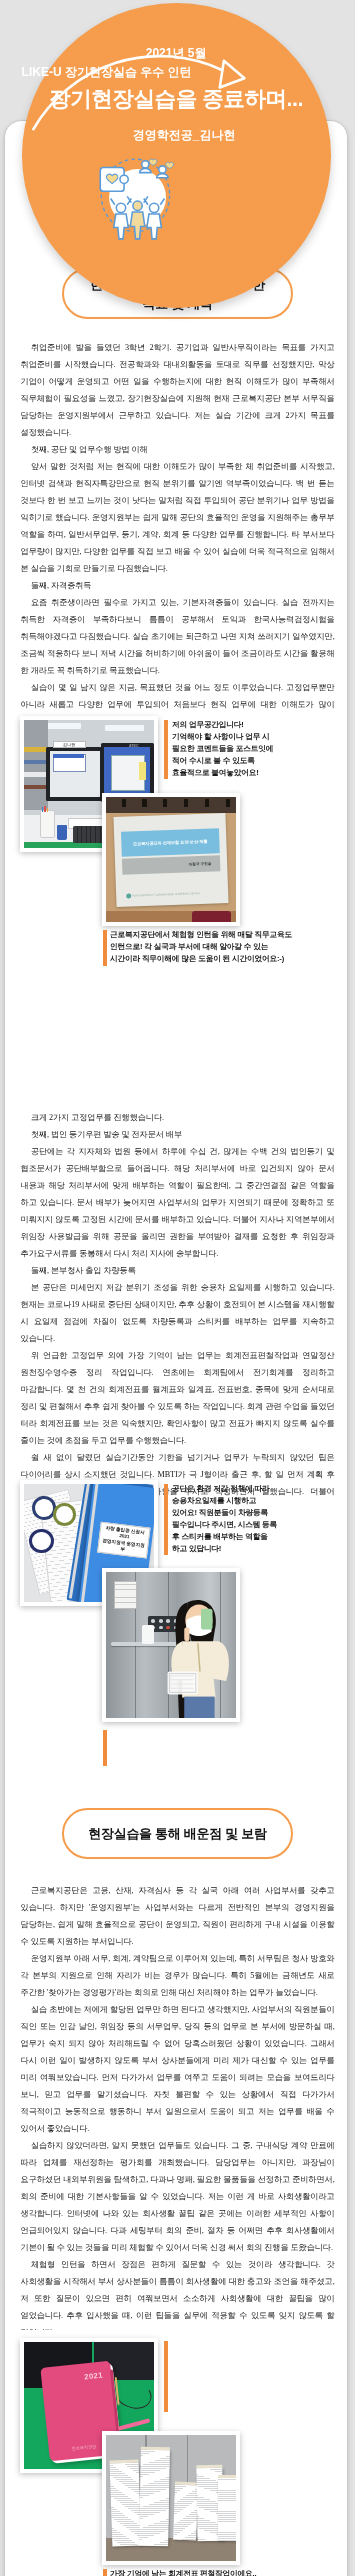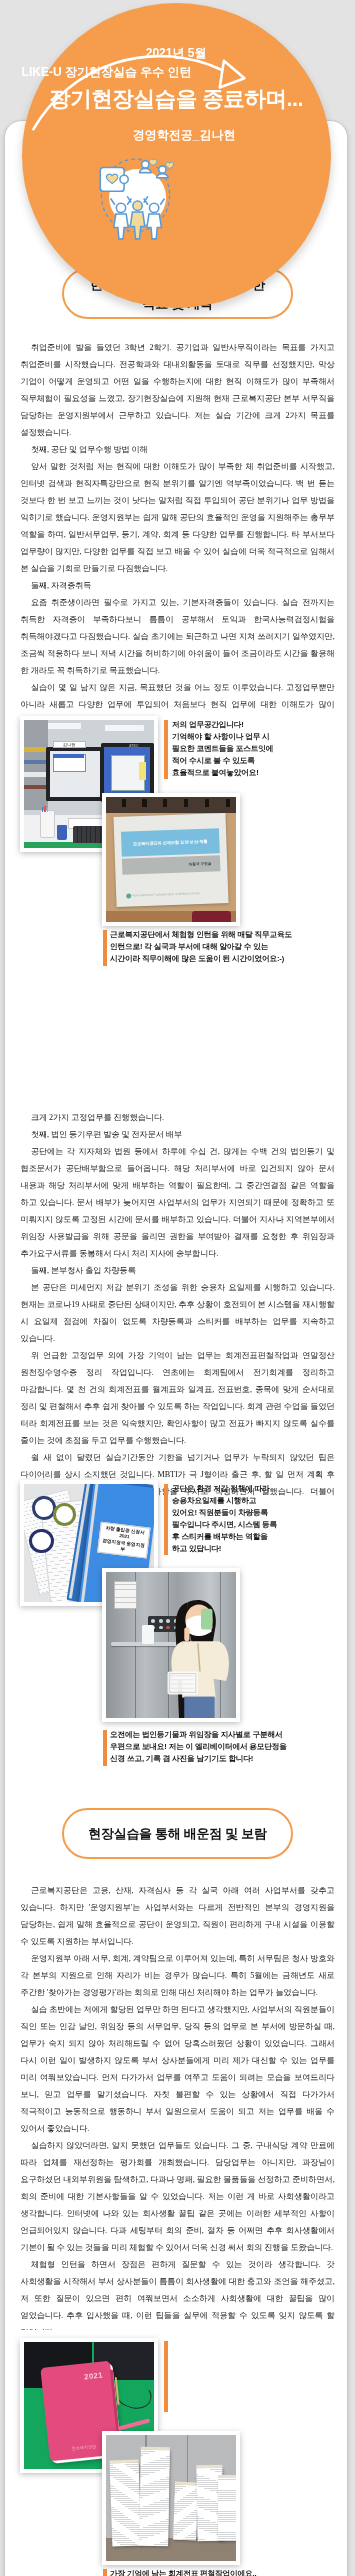--- a/index.html
+++ b/index.html
@@ -316,25 +316,20 @@
         <path d="M 48 92 L 118 92 C 142 102 140 146 132 168 L 108 164 L 112 200 L 48 200 Z" fill="#f4ecd9"></path>
         <path d="M 78 96 L 82 150" stroke="#c9b98a" stroke-width="3" fill="none"></path>
         <rect x="52" y="198" width="58" height="42" fill="#5b79a8"></rect>
         <rect x="20" y="150" width="58" height="44" rx="4" fill="#fbfbfa" opacity="0.95"></rect>
         <rect x="24" y="154" width="50" height="36" fill="none" stroke="#d2d4d6" stroke-width="2"></rect>
         <path d="M 26 158 h 44 M 26 166 h 44 M 26 174 h 44 M 26 182 h 44" stroke="#e3e5e7" stroke-width="2"></path>
       </svg>
     </div>
   </div>
   <div class="capbar" style="left:103px;top:1730px;height:36px;"></div>
-  <div class="cap" style="left:110px;top:1729px;width:232px;">
-    <div>오전에는 법인등기물과 위임장을 지사별로 구분해서</div>
-    <div>우편으로 보내요! 저는 이 엘리베이터에서 용모단정을</div>
-    <div>신경 쓰고, 기록 겸 사진을 남기기도 합니다!</div>
-  </div>
 
   <div class="photo" style="left:20px;top:2338px;width:130px;height:127px;">
     <div class="ph">
       <div class="p5-bg"></div>
       <div class="p5-printer" style="left:-4%;top:-4%;width:56%;height:40%;"></div>
       <div class="p5-printer" style="left:54%;top:-4%;width:52%;height:34%;background:#202227;"></div>
       <div class="p5-cable" style="right:2%;top:30%;"></div>
       <div class="p5-diary">
         <div class="p5-year">2021</div>
         <div class="p5-brand">근로복지공단</div>

